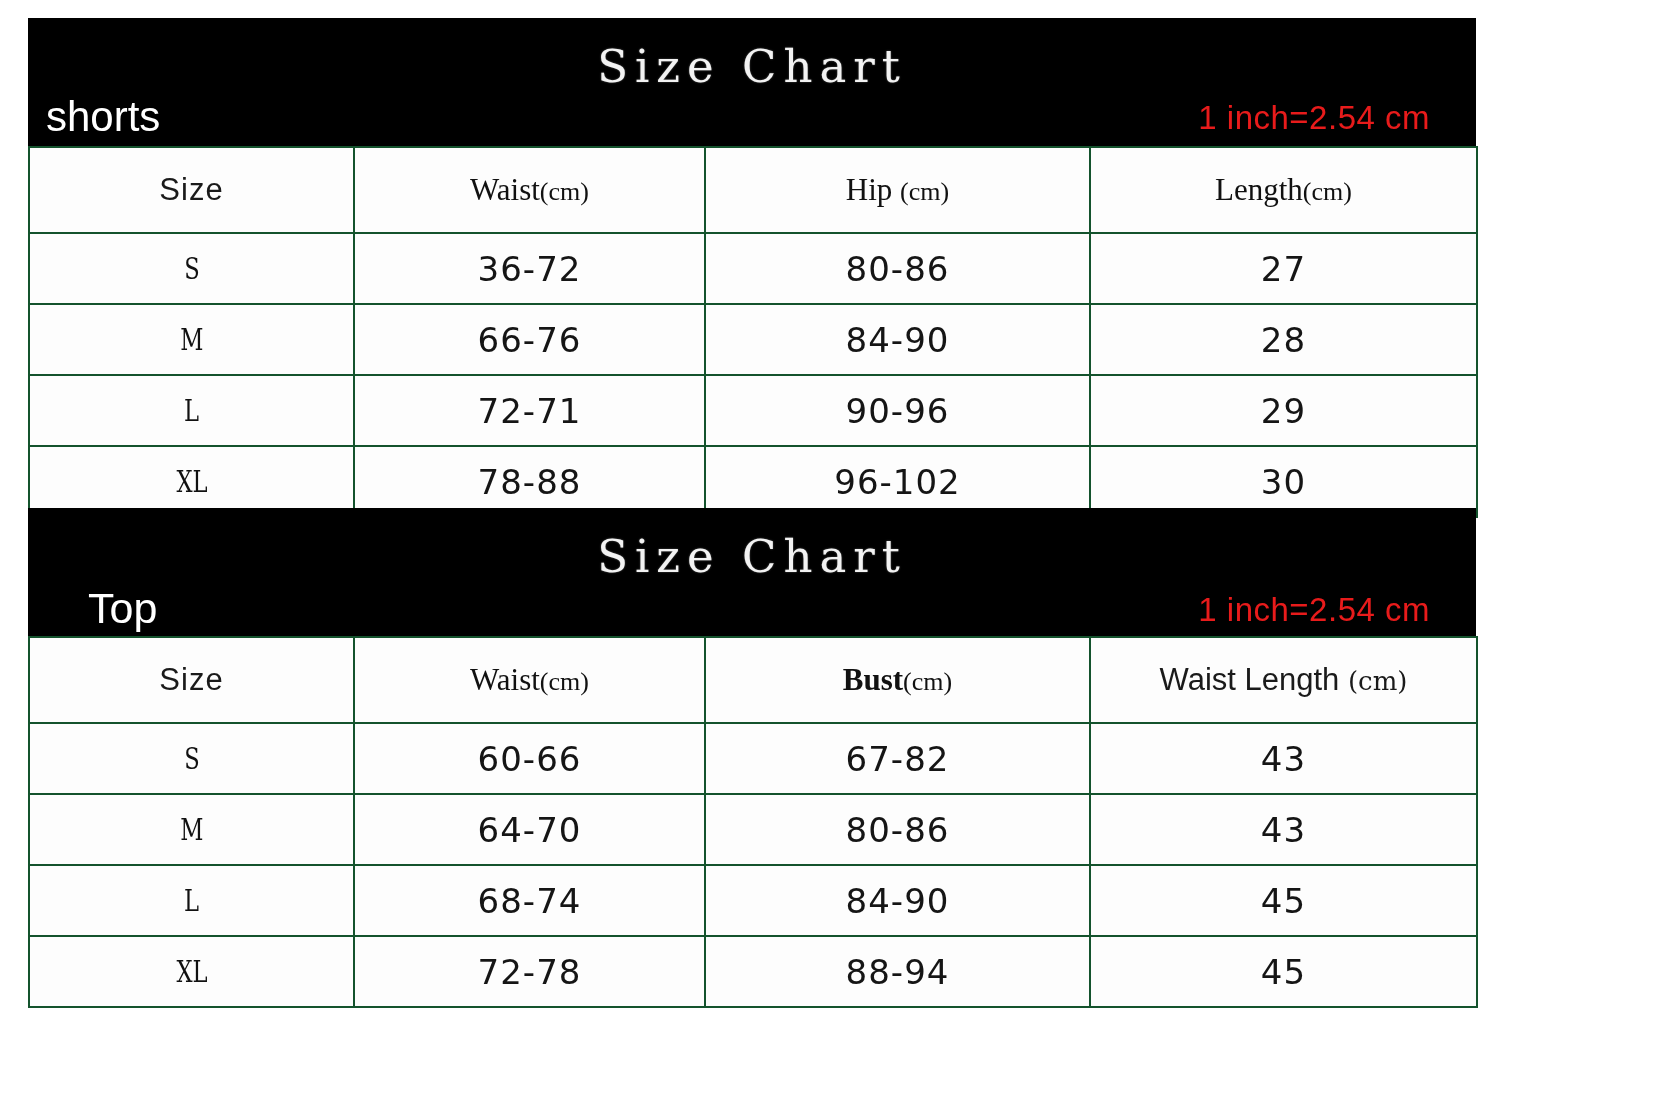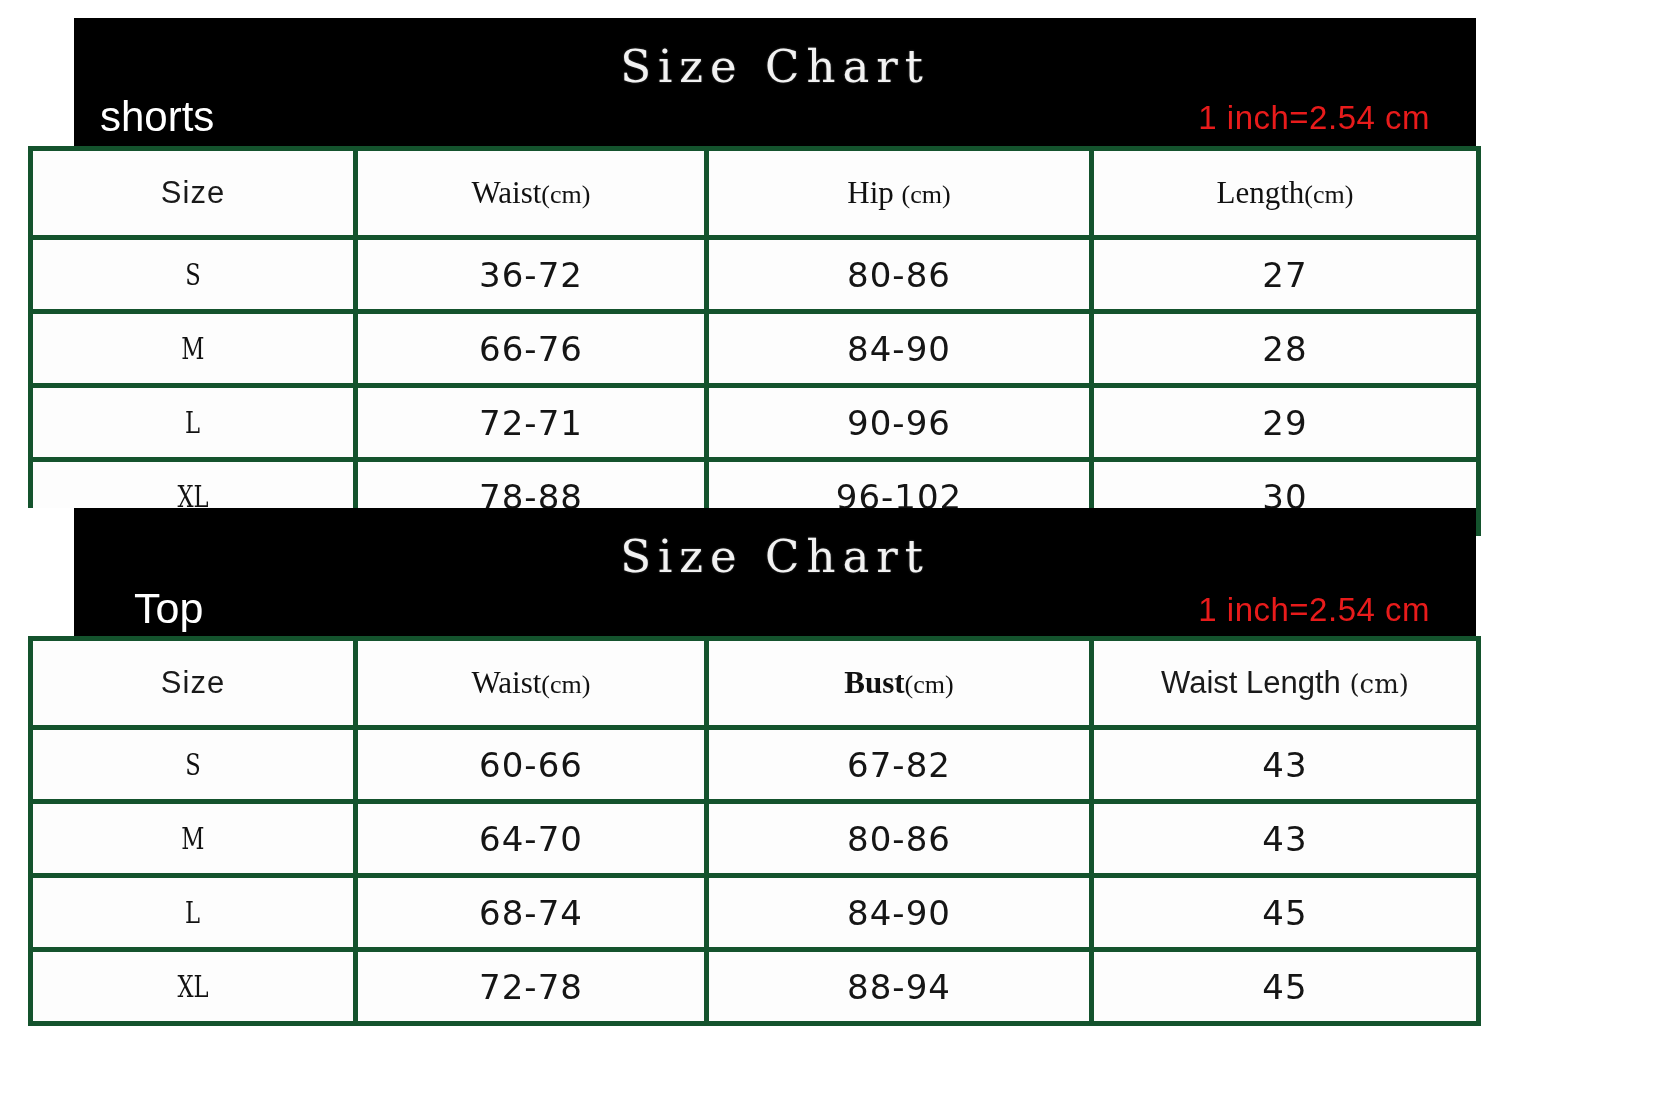--- a/index.html
+++ b/index.html
@@ -30,39 +30,38 @@
   }
   #block-shorts { top: 18px; }
   #block-top    { top: 508px; }
 
   
   .banner {
     position: relative;
     height: 128px;
     background: #000000;
     overflow: hidden;
-    margin-left: 46px;
   }
   .banner-title {
     position: absolute;
     left: 0;
     right: 0;
     top: 22px;
     text-align: center;
     color: #f2f2f2;
     font-family: "DejaVu Serif", "Liberation Serif", serif;
     font-size: 45px;
     font-weight: 400;
     letter-spacing: 7px;
     text-shadow: 0 0 2px rgba(255,255,255,0.35);
     white-space: nowrap;
   }
   .banner-category {
     position: absolute;
-    left: 26px;
+    left: 18px;
     bottom: 8px;
     color: #ffffff;
     font-family: "Liberation Sans", sans-serif;
     font-size: 42px;
     font-weight: 400;
     letter-spacing: 0px;
     line-height: 1;
     white-space: nowrap;
   }
   #block-top .banner-category {
@@ -89,21 +88,21 @@
 
   
   table.size-table {
     width: 1448px;
     border-collapse: collapse;
     table-layout: fixed;
     background: #ffffff;
   }
   table.size-table td,
   table.size-table th {
-    border: 5px solid #14532d;
+    border: 2px solid #14532d;
     background: #fdfdfd;
     text-align: center;
     vertical-align: middle;
     padding: 0;
     margin: 0;
   }
   table.size-table col.c-size   { width: 325px; }
   table.size-table col.c-two    { width: 351px; }
   table.size-table col.c-three  { width: 385px; }
   table.size-table col.c-four   { width: 387px; }

